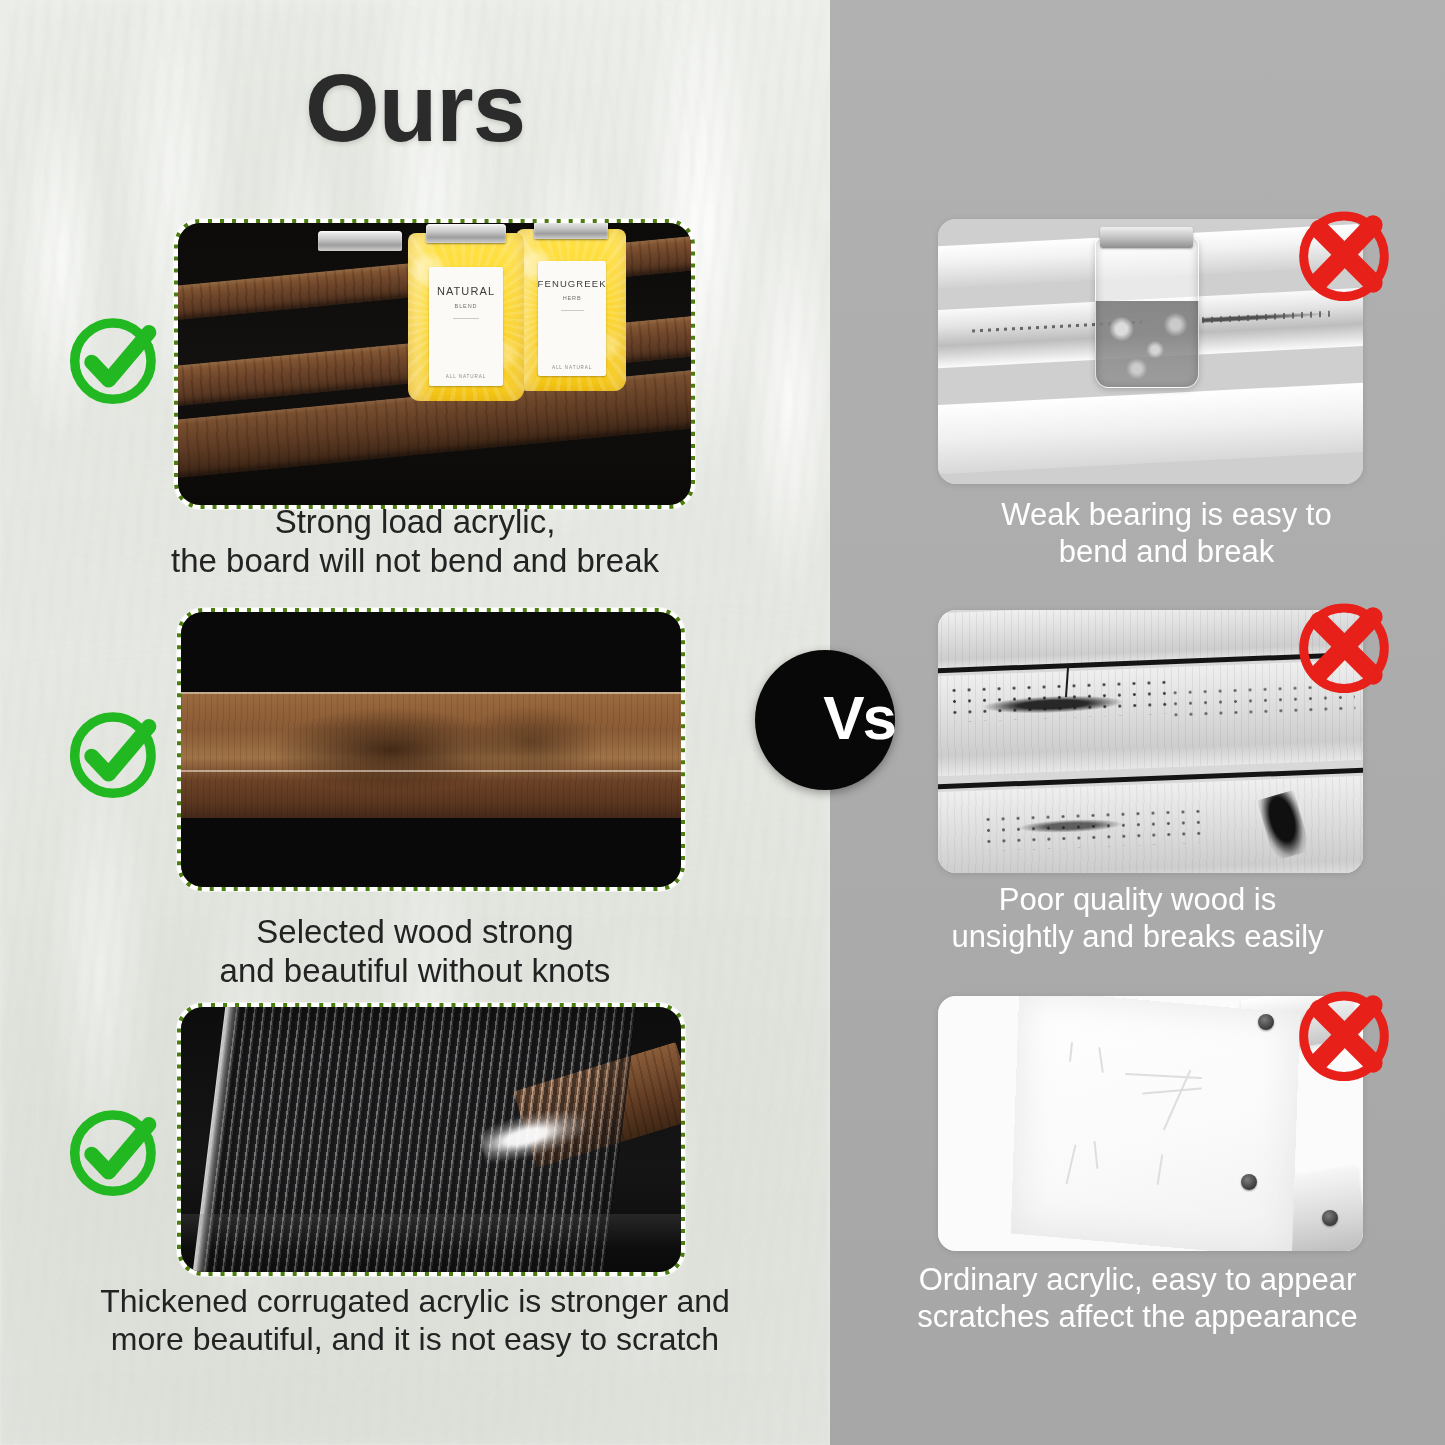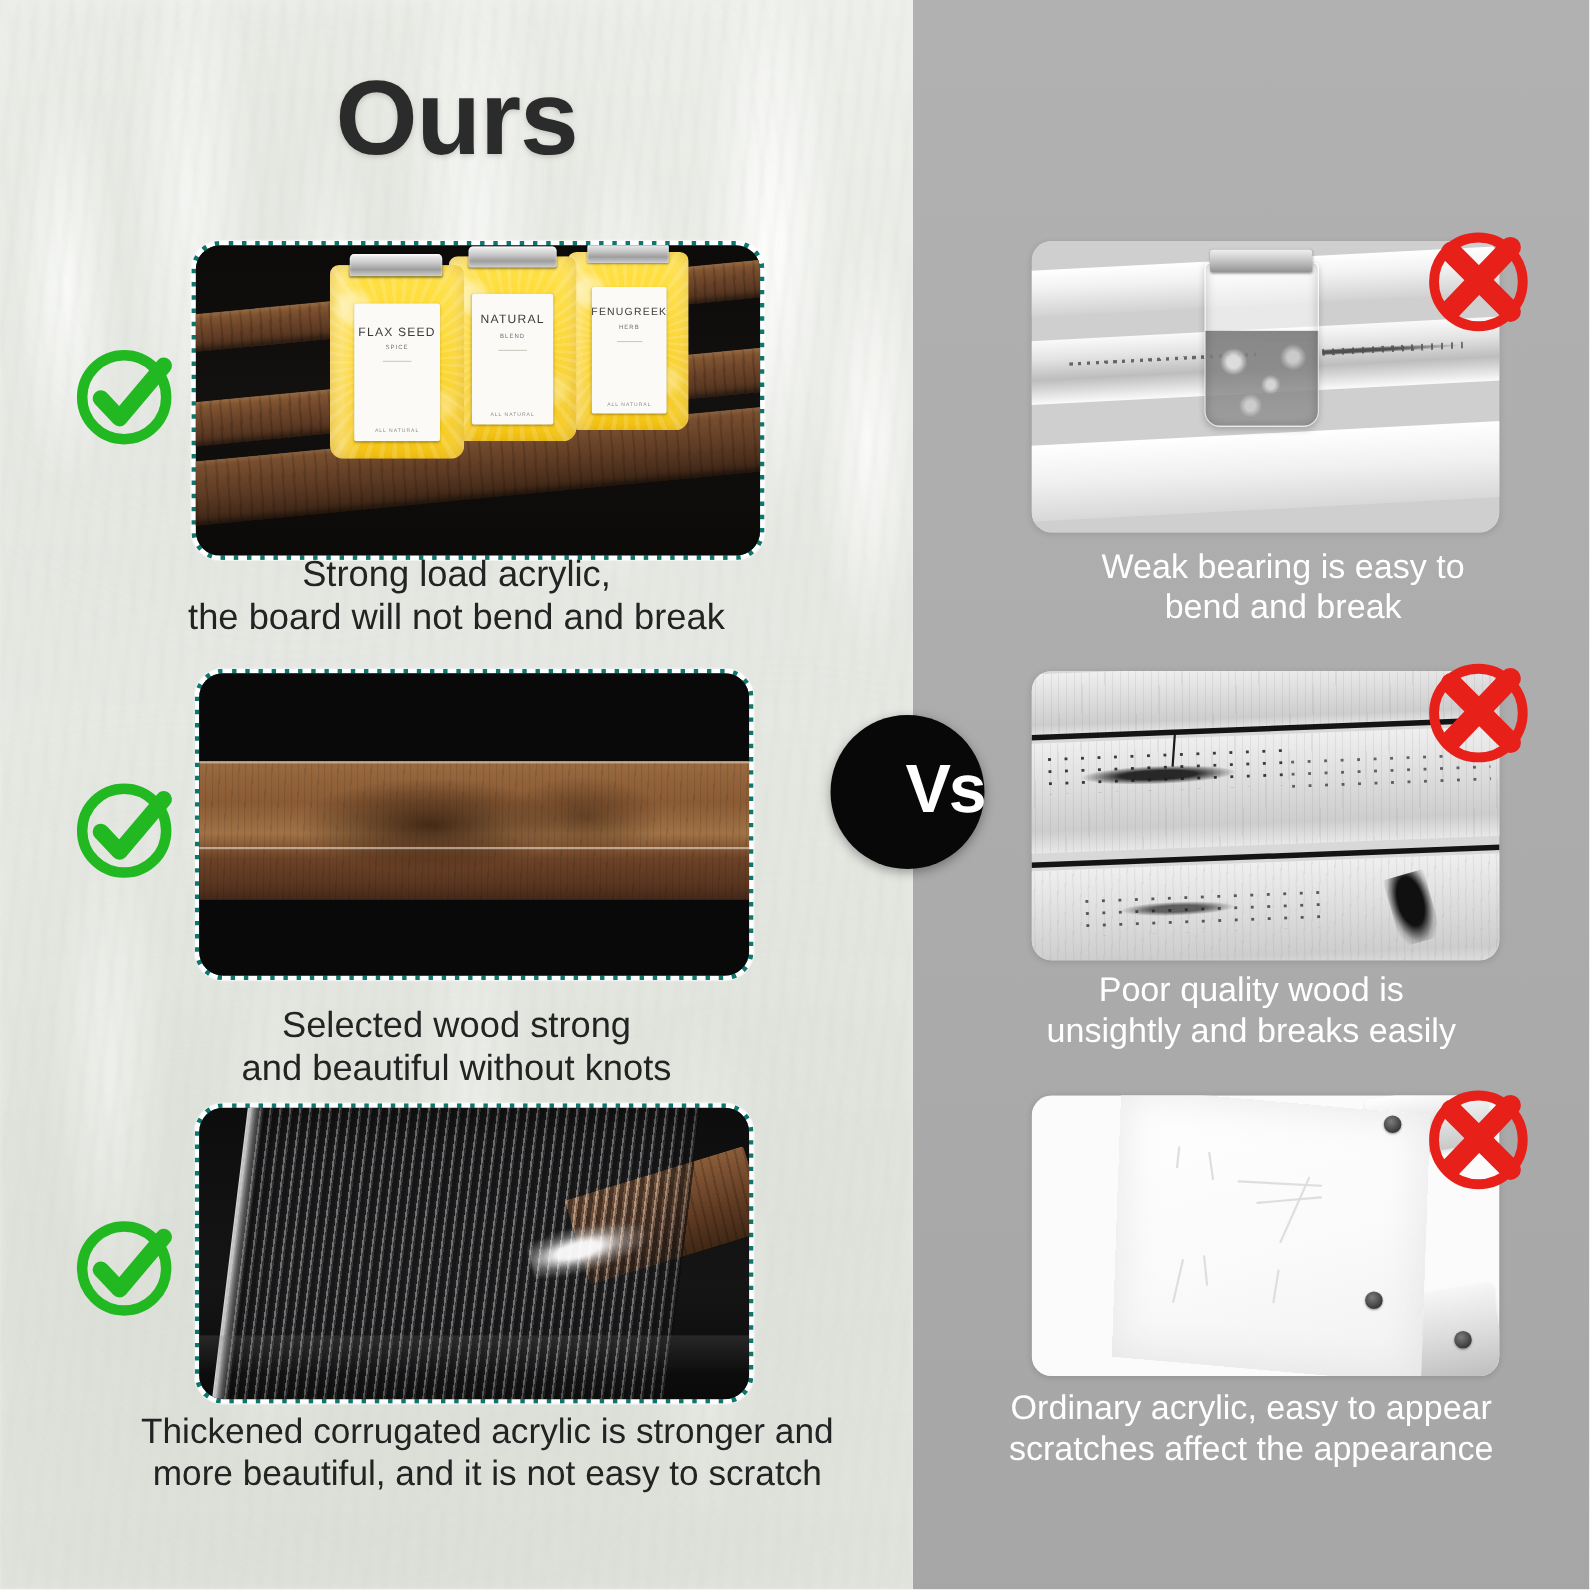--- a/index.html
+++ b/index.html
@@ -73,21 +73,21 @@
   }
   .head-others{
     left:830px;top:60px;width:615px;text-align:center;
     font-size:90px;color:#ffffff;
     text-shadow:0 2px 6px rgba(60,60,60,.3);
   }
 
   
   .photo{
     position:absolute;overflow:hidden;border-radius:22px;
-    background:#0f766e;
+    background:#4d7c0f;
   }
   .photo-ours{
     border:4px dashed #ffffff;
     box-shadow:0 0 0 1px rgba(255,255,255,.5);
     border-radius:26px;
   }
   .photo-others{
     border-radius:18px;background:#d9d9d9;
     box-shadow:0 1px 6px rgba(0,0,0,.12);
   }
@@ -366,29 +366,20 @@
       <div class="jar" style="left:230px;top:10px;width:116px;height:168px;">
         <div class="label" style="left:18%;top:20%;width:64%;height:60%;">
           <div class="l1">NATURAL</div>
           <div class="l2">BLEND</div>
           <div class="rule"></div>
           <div class="l3">ALL NATURAL</div>
         </div>
       </div>
       <div class="lid" style="left:248px;top:1px;width:80px;height:19px;"></div>
 
-      <div class="jar" style="left:122px;top:18px;width:122px;height:176px;">
-        <div class="label" style="left:18%;top:20%;width:64%;height:60%;">
-          <div class="l1">FLAX
-SEED</div>
-          <div class="l2">SPICE</div>
-          <div class="rule"></div>
-          <div class="l3">ALL NATURAL</div>
-        </div>
-      </div>
       <div class="lid" style="left:140px;top:8px;width:84px;height:20px;"></div>
     </div>
   </div>
 
   <div class="badge" style="left:62px;top:306px;width:106px;height:106px;">
     <svg viewBox="0 0 100 100" width="106" height="106" aria-hidden="true">
       <circle cx="48" cy="52" r="36" fill="none" stroke="#22b822" stroke-width="9"></circle>
       <path d="M28 53 L44 70 L82 25" fill="none" stroke="#22b822" stroke-width="14" stroke-linecap="round" stroke-linejoin="round"></path>
     </svg>
   </div>
@@ -424,21 +415,21 @@
     </div>
   </div>
 
   <div class="badge" style="left:62px;top:1098px;width:106px;height:106px;">
     <svg viewBox="0 0 100 100" width="106" height="106" aria-hidden="true">
       <circle cx="48" cy="52" r="36" fill="none" stroke="#22b822" stroke-width="9"></circle>
       <path d="M28 53 L44 70 L82 25" fill="none" stroke="#22b822" stroke-width="14" stroke-linecap="round" stroke-linejoin="round"></path>
     </svg>
   </div>
 
-  <div class="cap cap-ours" style="top:1283px;font-size:32px;padding-left:28px;">Thickened corrugated acrylic is stronger and
+  <div class="cap cap-ours" style="top:1283px;font-size:32px;">Thickened corrugated acrylic is stronger and
 more beautiful, and it is not easy to scratch</div>
 
   <div class="photo photo-others" style="left:938px;top:219px;width:425px;height:265px;">
     <div class="ph-inner">
       <div class="o1-bg"></div>
       <div class="o1-shelf a"></div>
       <div class="o1-shelf b"></div>
       <div class="o1-grain"></div>
       <div class="o1-grain2"></div>
       <div class="o1-shelf c"></div>

